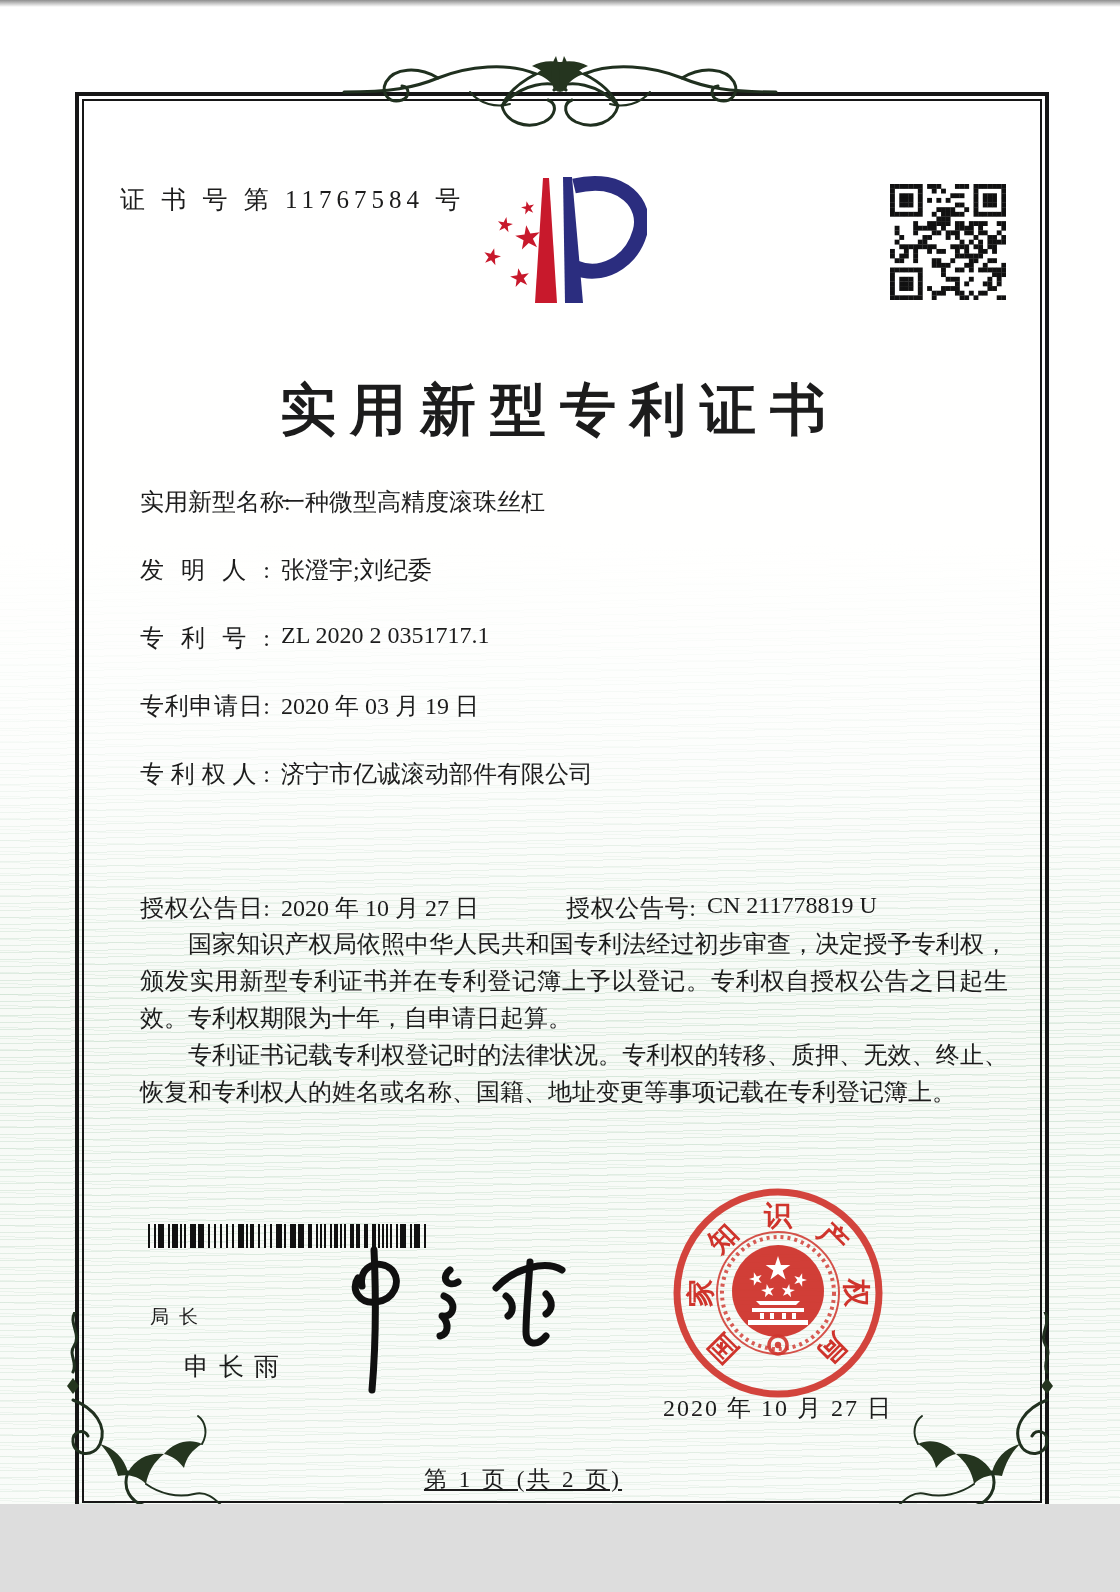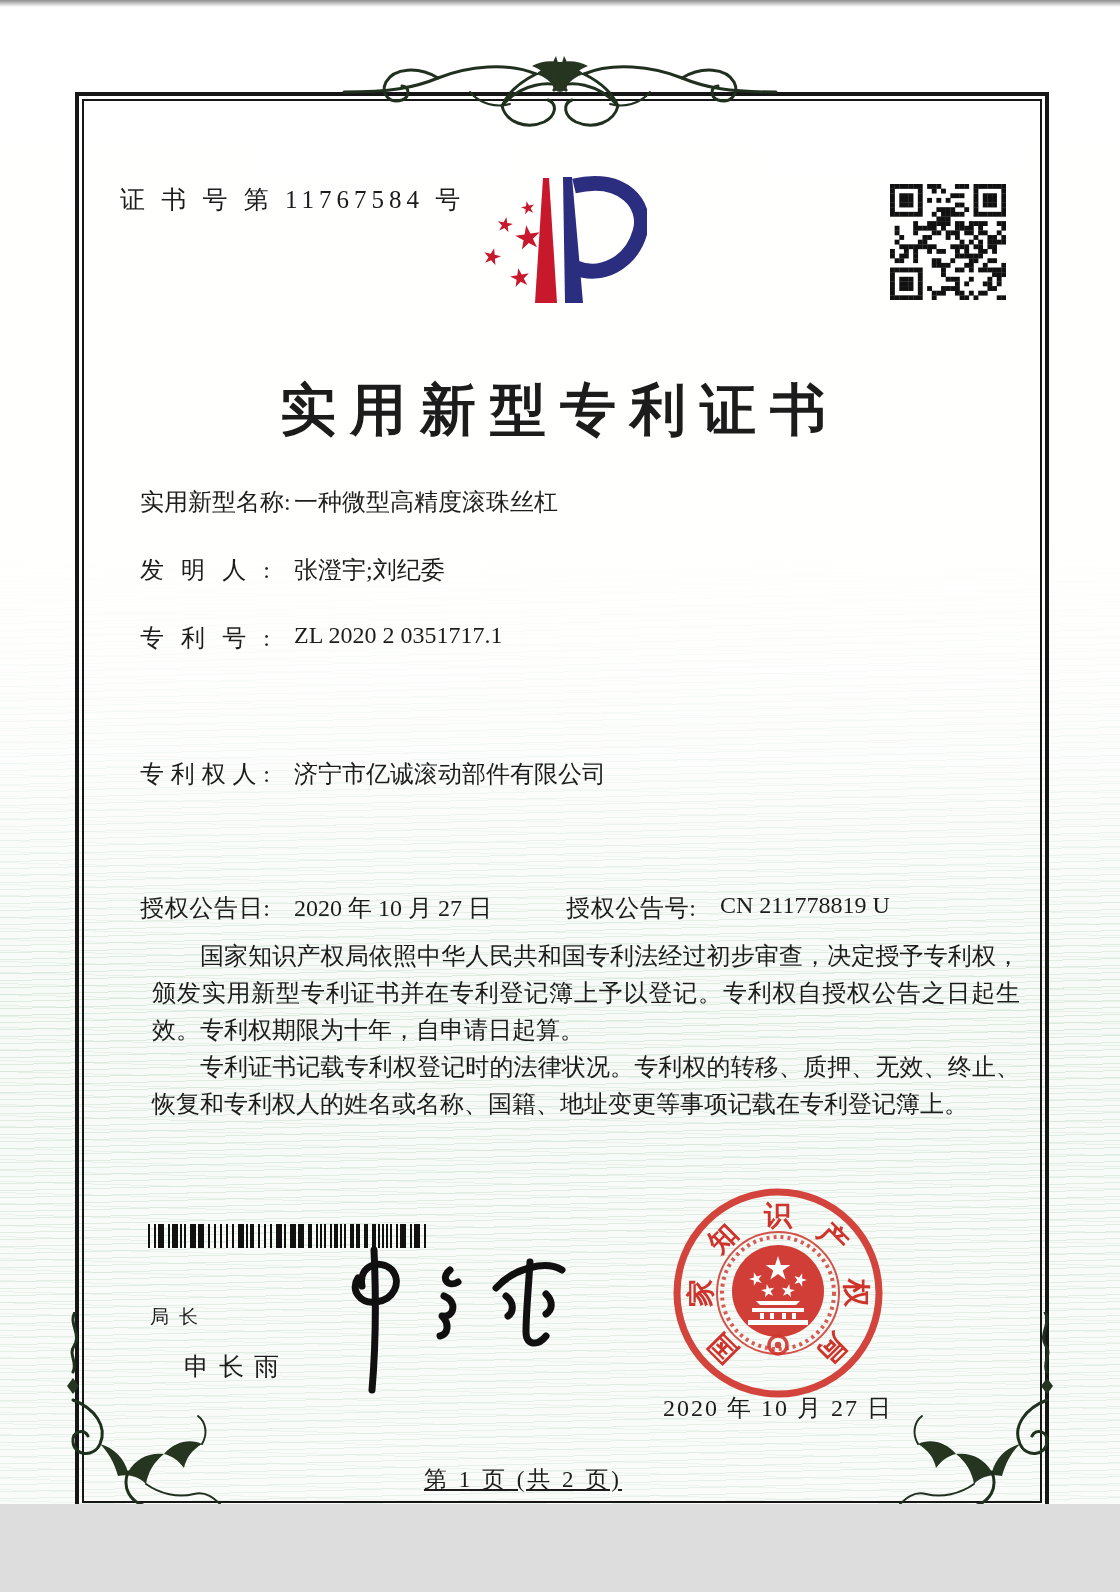--- a/index.html
+++ b/index.html
@@ -19,23 +19,23 @@
   .orn{position:absolute;pointer-events:none;}
   .orn path{stroke:#20301f;stroke-width:3;fill:none;stroke-linecap:round;}
   .orn path.f{fill:#25351f;stroke:none;}
   .orn path.t{stroke-width:2;}
   .cert-no{position:absolute;left:120px;top:183px;font-size:25px;letter-spacing:5px;white-space:nowrap;}
   .logo{position:absolute;left:462px;top:170px;}
   .qr{position:absolute;left:890px;top:184px;width:116px;height:116px;}
   .title{position:absolute;left:0;right:0;top:345px;text-align:center;font-size:56px;font-weight:bold;letter-spacing:14px;white-space:nowrap;margin-top:28px;}
   .row{position:absolute;left:140px;font-size:24px;white-space:nowrap;}
   .flabel{display:inline-block;width:130px;text-align-last:justify;-moz-text-align-last:justify;vertical-align:top;}
-  .fvalue{display:inline-block;margin-left:18px;vertical-align:top;}
+  .fvalue{display:inline-block;margin-left:5px;vertical-align:top;}
   .row-addr .fvalue{white-space:normal;width:714px;line-height:34px;text-align:justify;}
-  .body-para{position:absolute;left:140px;width:868px;font-size:24px;line-height:37px;text-align:justify;text-indent:2em;margin:12px;}
+  .body-para{position:absolute;left:140px;width:868px;font-size:24px;line-height:37px;text-align:justify;text-indent:2em;margin:0;}
   .barcode{position:absolute;left:148px;top:1224px;width:282px;height:24px;}
   .sig-title{position:absolute;left:150px;top:1304px;font-size:19px;letter-spacing:10px;}
   .sig-name{position:absolute;left:150px;top:1350px;font-size:25px;letter-spacing:10px;margin-left:34px;}
   .signature{position:absolute;left:300px;top:1244px;}
   .signature path{stroke:#101010;stroke-width:7;fill:none;stroke-linecap:round;stroke-linejoin:round;}
   .seal{position:absolute;left:650px;top:1165px;}
   .seal text{font-family:"Liberation Serif","DejaVu Serif",serif;font-weight:bold;}
   .seal-date{position:absolute;left:650px;top:1392px;width:256px;text-align:center;font-size:24px;letter-spacing:2px;white-space:nowrap;}
   .page-num{position:absolute;left:0;width:1046px;top:1464px;text-align:center;font-size:23px;letter-spacing:3px;text-decoration:underline;}
   .back-note{position:absolute;left:2px;width:1044px;top:1528px;text-align:center;font-size:20px;letter-spacing:7px;}
@@ -406,20 +406,24 @@
     <span class="fvalue">一种微型高精度滚珠丝杠</span>
   </div>
   <div class="row" style="top:554px">
     <span class="flabel">发明人:</span>
     <span class="fvalue">张澄宇;刘纪委</span>
   </div>
   <div class="row" style="top:622px">
     <span class="flabel">专利号:</span>
     <span class="fvalue">ZL 2020 2 0351717.1</span>
   </div>
+  <div class="row" style="top:690px">
+    <span class="flabel">专利申请日:</span>
+    <span class="fvalue">2020 年 03 月 19 日</span>
+  </div>
   <div class="row" style="top:758px">
     <span class="flabel">专利权人:</span>
     <span class="fvalue">济宁市亿诚滚动部件有限公司</span>
   </div>
   <div class="row" style="top:892px">
     <span class="flabel">授权公告日:</span>
     <span class="fvalue">2020 年 10 月 27 日</span>
   </div>
   <div class="row" style="top:892px;left:566px">
     <span class="flabel">授权公告号:</span>

